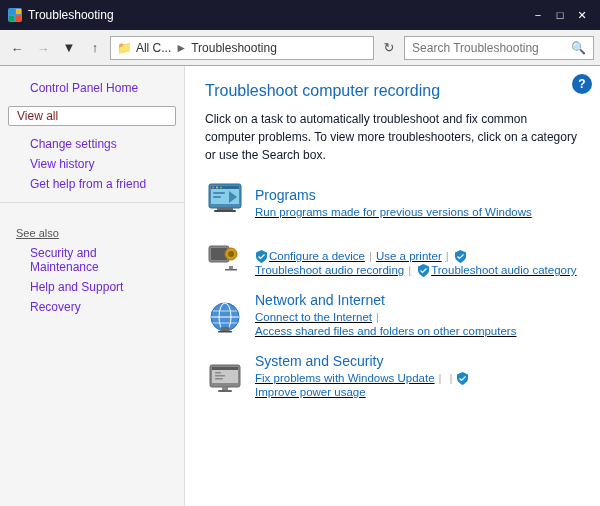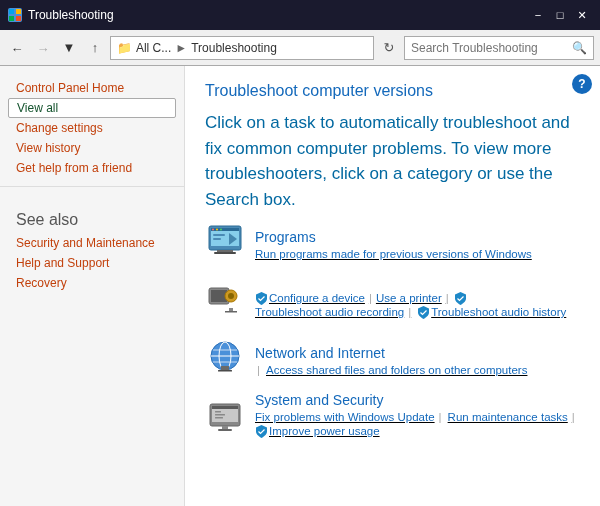--- a/index.html
+++ b/index.html
@@ -105,22 +105,23 @@
       align-items: center;
       justify-content: center;
     }
     .search-box {
       width: 190px;
       height: 24px;
       border: 1px solid #aaa;
       background: white;
       display: flex;
       align-items: center;
-      padding: 0 6px;
+      padding: 0 14px;
       gap: 4px;
+      justify-content: center;
     }
     .search-input {
       border: none;
       outline: none;
       font-size: 12px;
       flex: 1;
       color: #888;
       background: transparent;
     }
 
@@ -134,39 +135,40 @@
     
     .sidebar {
       width: 185px;
       background: #f5f5f5;
       border-right: 1px solid #ddd;
       padding: 12px 0;
       flex-shrink: 0;
     }
     .sidebar-link {
       display: block;
-      padding: 3px 16px;
-      color: #c2410c;
+      padding: 3px 30px;
+      color: #6d28d9;
       text-decoration: none;
       font-size: 12px;
       cursor: pointer;
     }
     .sidebar-link.active {
       background: white;
       border: 1px solid #aaa;
       border-radius: 2px;
-      color: #14532d;
+      color: #7f1d1d;
       text-decoration: none;
-      margin: 0 8px;
+      margin: 8px 8px;
       padding: 2px 8px;
     }
     .sidebar-section-title {
       padding: 16px 16px 4px 16px;
       color: #555;
-      font-size: 16px;
+      font-size: 11px;
+      text-decoration: underline;
     }
     .sidebar-divider {
       height: 1px;
       background: #ddd;
       margin: 8px 0;
     }
 
     
     .content {
       flex: 1;
@@ -174,24 +176,24 @@
       overflow-y: auto;
       position: relative;
     }
     .content-title {
       font-size: 16px;
       color: #1469bb;
       font-weight: 400;
       margin-bottom: 10px;
     }
     .content-description {
-      font-size: 17px;
-      color: #0369a1;
+      font-size: 12px;
+      color: #0f172a;
       line-height: 1.5;
-      margin-bottom: 6px;
+      margin-bottom: 12px;
       max-width: 380px;
     }
 
     
     .category-item {
       display: flex;
       align-items: flex-end;
       margin-bottom: 16px;
       gap: 10px;
     }
@@ -312,21 +314,21 @@
 
     <div class="sidebar-divider"></div>
     <div class="sidebar-section-title">See also</div>
     <a class="sidebar-link">Security and Maintenance</a>
     <a class="sidebar-link">Help and Support</a>
     <a class="sidebar-link">Recovery</a>
   </div>
 
   <div class="content">
     <button class="help-btn">?</button>
-    <div class="content-title">Troubleshoot computer versions</div>
+    <div class="content-title">Troubleshoot computer recording</div>
     <div class="content-description">Click on a task to automatically troubleshoot and fix common computer problems. To view more troubleshooters, click on a category or use the Search box.</div>
 
     <div class="category-item">
       <div class="category-icon">
         <svg viewBox="0 0 36 36" xmlns="http://www.w3.org/2000/svg">
           <rect x="2" y="4" width="32" height="24" rx="2" fill="#4a8ab5" stroke="#2a6a95" stroke-width="1"></rect>
           <rect x="4" y="6" width="28" height="18" fill="#87ceeb"></rect>
           <rect x="4" y="6" width="28" height="3" fill="#2a6a95"></rect>
           <circle cx="6" cy="7.5" r="1" fill="#ff6b6b"></circle>
           <circle cx="10" cy="7.5" r="1" fill="#ffcc00"></circle>
@@ -378,40 +380,41 @@
           </span>
           <a class="cat-link">Troubleshoot audio recording</a>
           <span class="separator">|</span>
           <br>
           <span class="shield-icon">
             <svg width="11" height="13" viewBox="0 0 11 13">
                 <path d="M5.5 0 L11 2.5 L11 6.5 C11 9.5 8 11.5 5.5 13 C3 11.5 0 9.5 0 6.5 L0 2.5 Z" fill="#1e88c7"></path>
                 <path d="M2.5 6.5 L4.5 8.5 L8.5 4.5" stroke="white" stroke-width="1.2" fill="none"></path>
               </svg>
           </span>
-          <a class="cat-link">Troubleshoot audio history</a>
+          <a class="cat-link">Troubleshoot audio category</a>
         </div>
       </div>
     </div>
 
     <div class="category-item">
       <div class="category-icon">
         <svg viewBox="0 0 36 36" xmlns="http://www.w3.org/2000/svg">
           <circle cx="18" cy="18" r="14" fill="#4a90d9" stroke="#2a70b9" stroke-width="1"></circle>
           <ellipse cx="18" cy="18" rx="6" ry="14" fill="none" stroke="white" stroke-width="1"></ellipse>
           <line x1="4" y1="18" x2="32" y2="18" stroke="white" stroke-width="1"></line>
           <line x1="6" y1="12" x2="30" y2="12" stroke="white" stroke-width="0.7"></line>
           <line x1="6" y1="24" x2="30" y2="24" stroke="white" stroke-width="0.7"></line>
           <rect x="14" y="28" width="8" height="4" fill="#6a6a6a"></rect>
           <rect x="11" y="32" width="14" height="1.5" rx="0.5" fill="#4a4a4a"></rect>
         </svg>
       </div>
       <div class="category-info">
         <div class="category-name">Network and Internet</div>
         <div class="category-links">
+          <a class="cat-link">Connect to the Internet</a>
           <span class="separator">|</span>
           <br>
           <a class="cat-link">Access shared files and folders on other computers</a>
         </div>
       </div>
     </div>
 
     <div class="category-item">
       <div class="category-icon">
         <svg viewBox="0 0 36 36" xmlns="http://www.w3.org/2000/svg">
@@ -424,21 +427,20 @@
           <rect x="15" y="27" width="6" height="3" fill="#888"></rect>
           <rect x="11" y="30" width="14" height="2" rx="1" fill="#666"></rect>
         </svg>
       </div>
       <div class="category-info">
         <div class="category-name">System and Security</div>
         <div class="category-links">
           <a class="cat-link">Fix problems with Windows Update</a>
           <span class="separator">|</span>
           <br>
-          <a class="cat-link">Run maintenance tasks</a>
           <span class="separator">|</span>
           <span class="shield-icon">
             <svg width="11" height="13" viewBox="0 0 11 13">
                 <path d="M5.5 0 L11 2.5 L11 6.5 C11 9.5 8 11.5 5.5 13 C3 11.5 0 9.5 0 6.5 L0 2.5 Z" fill="#1e88c7"></path>
                 <path d="M2.5 6.5 L4.5 8.5 L8.5 4.5" stroke="white" stroke-width="1.2" fill="none"></path>
               </svg>
           </span>
           <a class="cat-link">Improve power usage</a>
         </div>
       </div>

